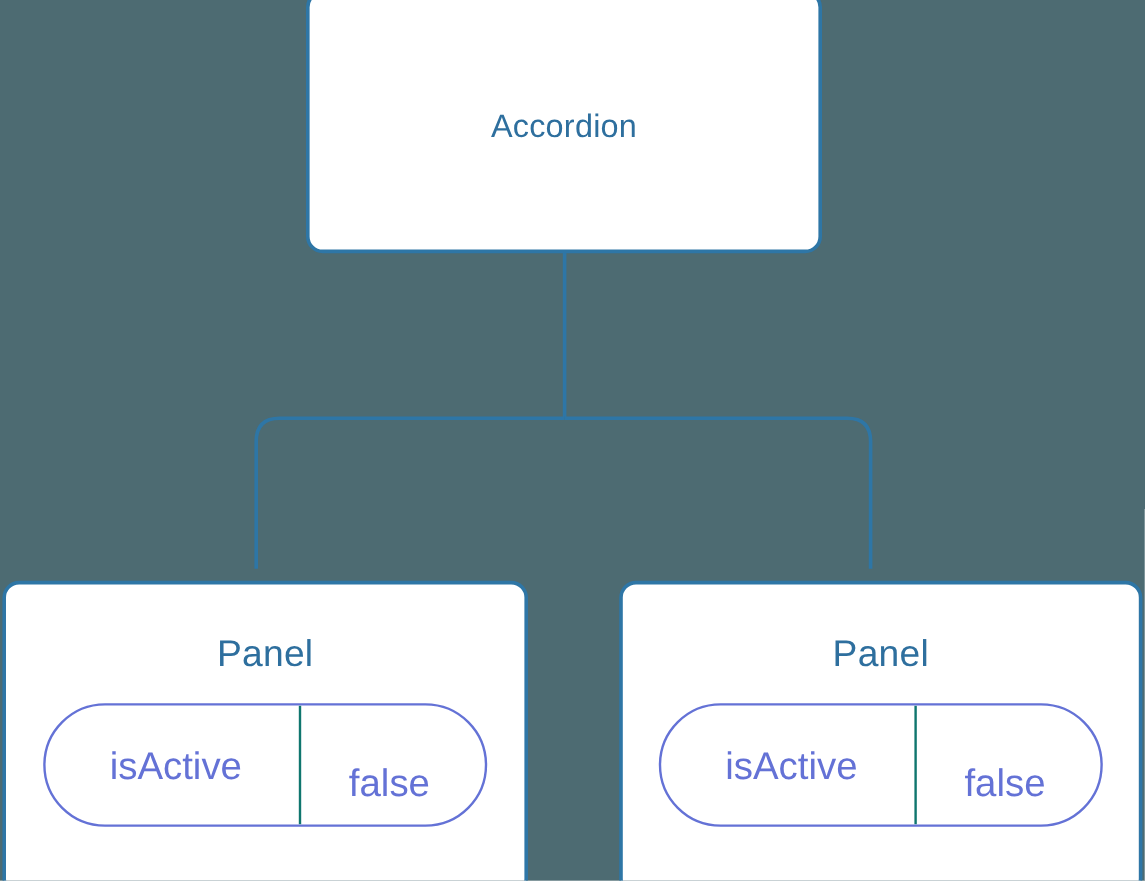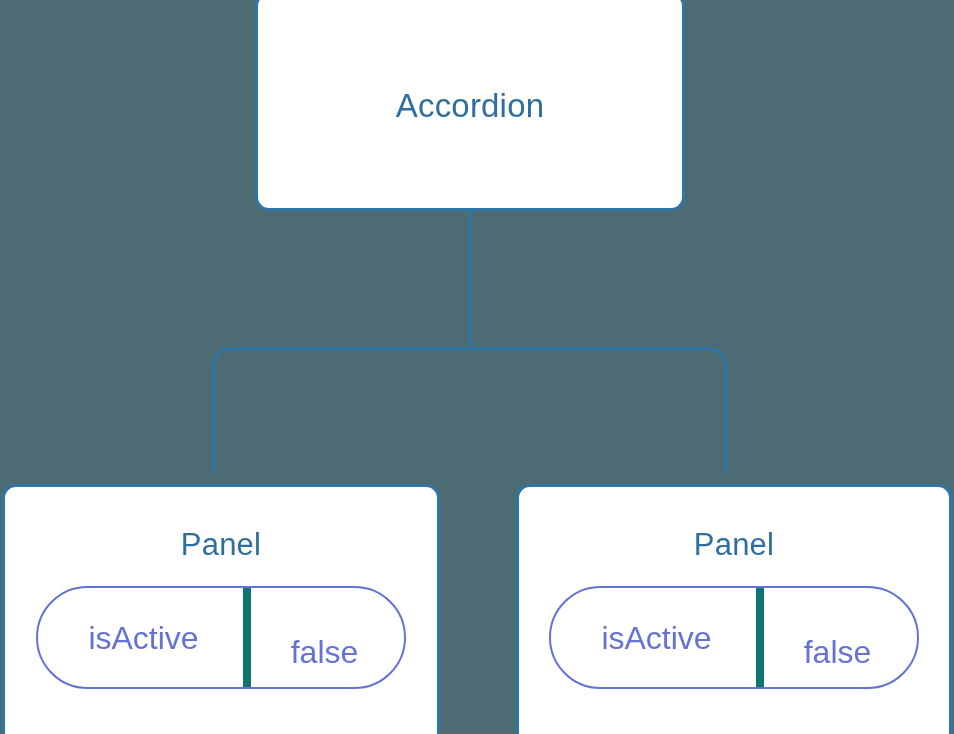--- a/index.html
+++ b/index.html
@@ -41,21 +41,21 @@
     background: #ffffff;
     border: 3px solid #2e76a6;
     border-radius: 14px;
     display: flex;
     flex-direction: column;
     align-items: center;
   }
 
   .node-title {
     color: #2e6f9e;
-    font-size: 33px;
+    font-size: 27px;
     font-weight: 400;
     letter-spacing: 0.2px;
     line-height: 1;
     white-space: nowrap;
   }
 
   
   #node-accordion {
     left: 255px;
     top: -8px;
@@ -111,21 +111,21 @@
     color: #6472d6;
     font-size: 32px;
     line-height: 1;
     white-space: nowrap;
     box-sizing: border-box;
   }
 
   .state-pill-key {
     width: 213px;
     padding-left: 6px;
-    border-right: 8px solid #0f766e;
+    border-right: 2px solid #0f766e;
   }
 
   .state-pill-value {
     width: 153px;
     padding-right: 6px;
     margin-top: 29px;
   }
 </style>
 </head>
 <body>

